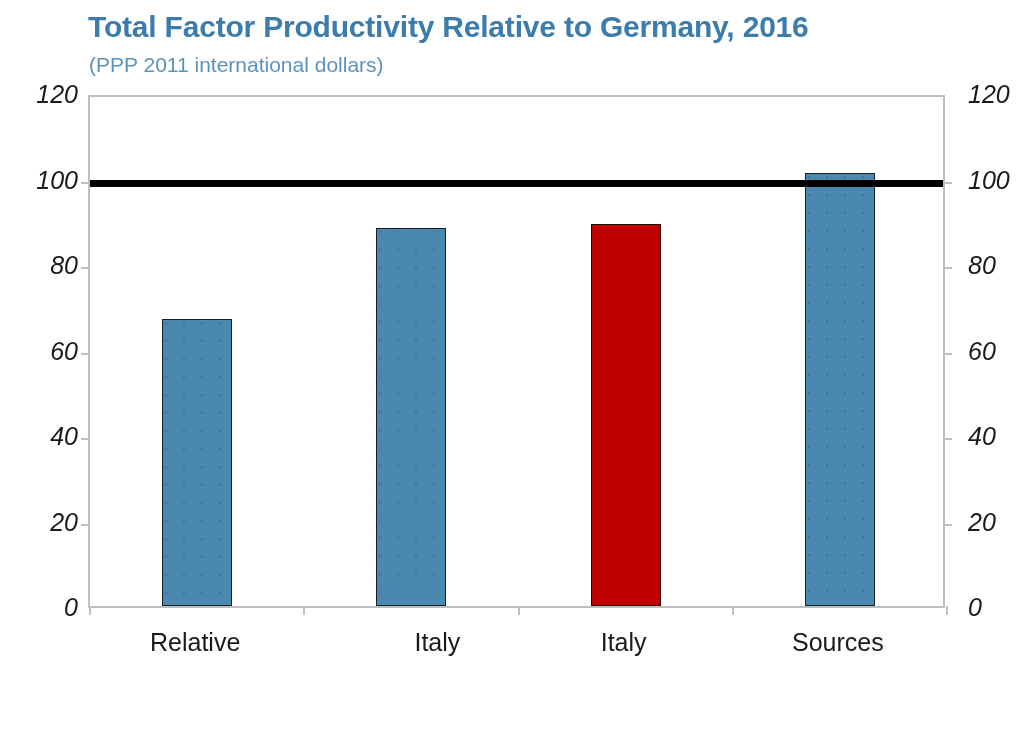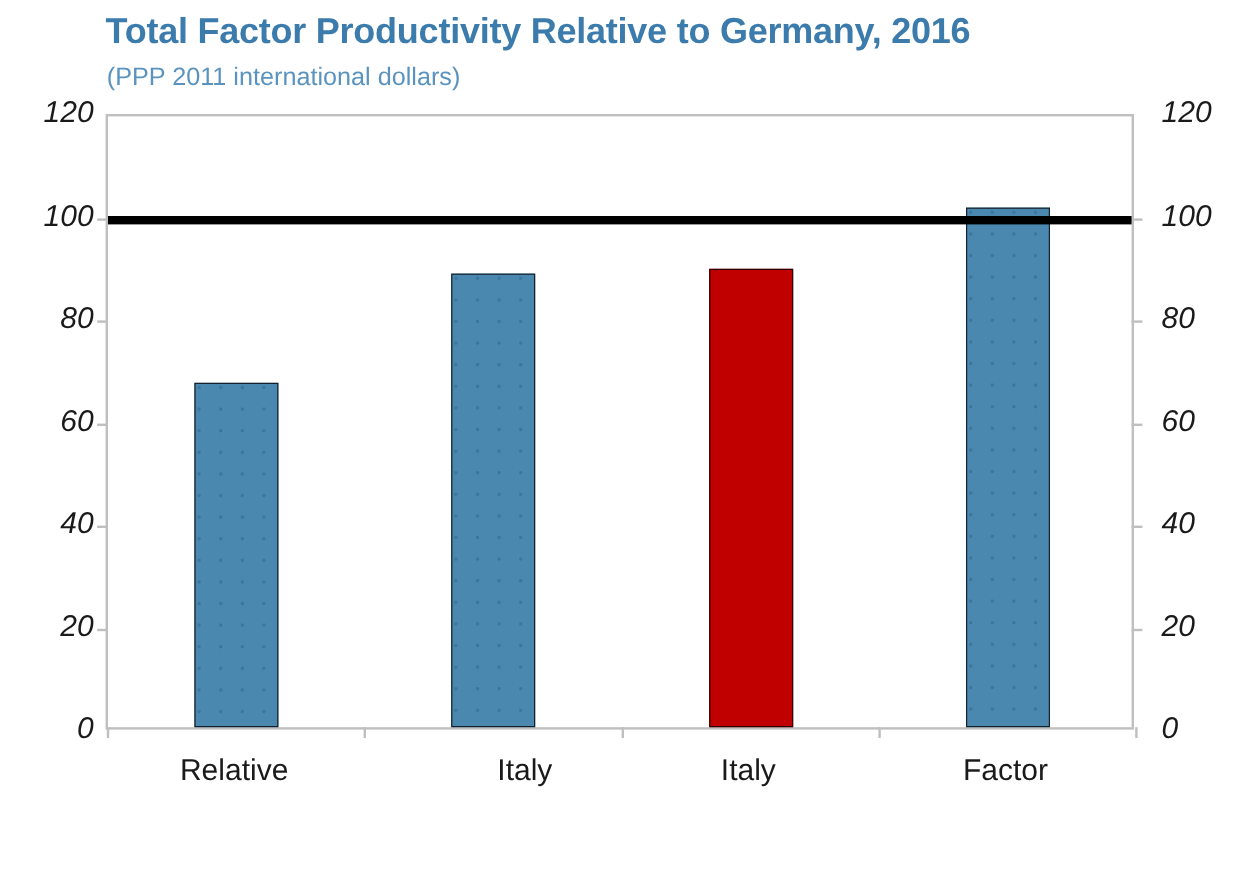--- a/index.html
+++ b/index.html
@@ -207,17 +207,17 @@
         <div class="bar red" title="Spain: 89.3" style="left: 500.625px; width: 70px; height: 381.757px;"></div>
         <div class="bar blue" title="France: 101.3" style="left: 714.875px; width: 70px; height: 433.058px;"></div>
         <div class="ref-line" style="top: 82.5px; background: rgb(0, 0, 0);"></div>
       </div>
   </div>
 
   <div id="xlabels">
       <div class="xlab" style="left: 195.125px;">Relative</div>
       <div class="xlab" style="left: 409.375px; margin-left: 28px;">Italy</div>
       <div class="xlab" style="left: 623.625px;">Italy</div>
-      <div class="xlab" style="left: 837.875px;">Factor</div>
+      <div class="xlab" style="left: 837.875px;">Sources</div>
     </div>
 
 
 </div>
 
 </body></html>

